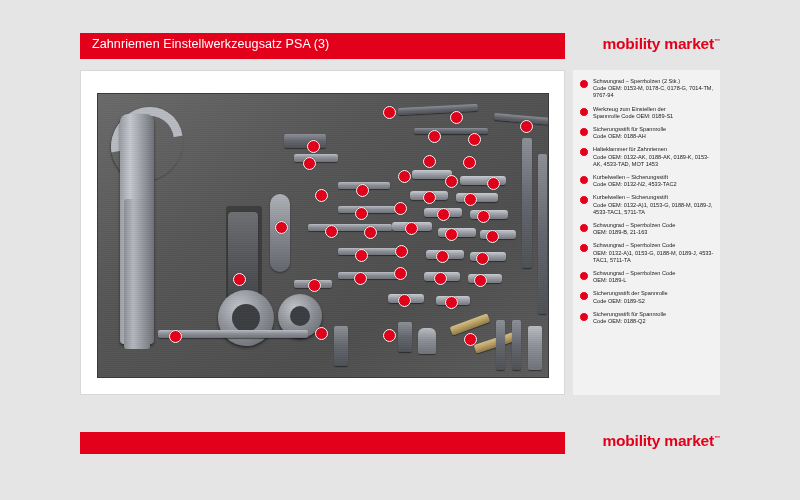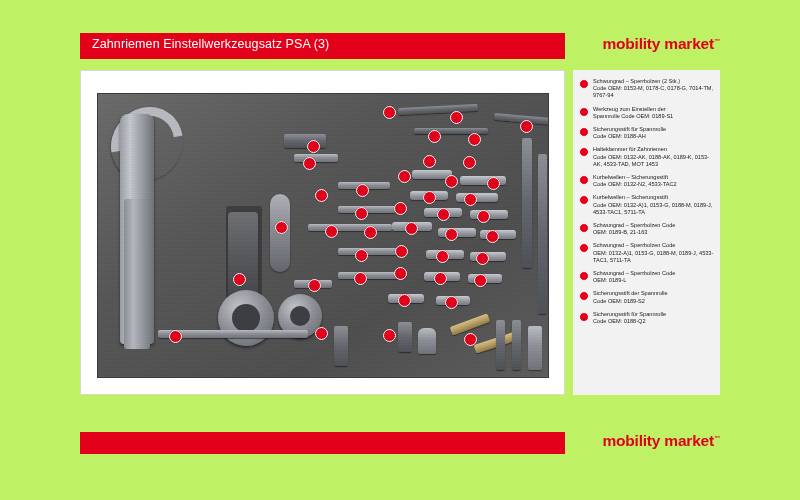--- a/index.html
+++ b/index.html
@@ -11,21 +11,21 @@
     width: 800px;
     height: 500px;
     font-family: "Liberation Sans", sans-serif;
     overflow: hidden;
     position: relative;
   }
   .page {
     position: absolute;
     left: 0; top: 0;
     width: 800px; height: 500px;
-    background: #bef264;
+    background: #e5e5e5;
   }
 
   
   .header {
     position: absolute;
     left: 80px; top: 33px;
     width: 640px; height: 26px;
   }
   .header-bar {
     position: absolute;

